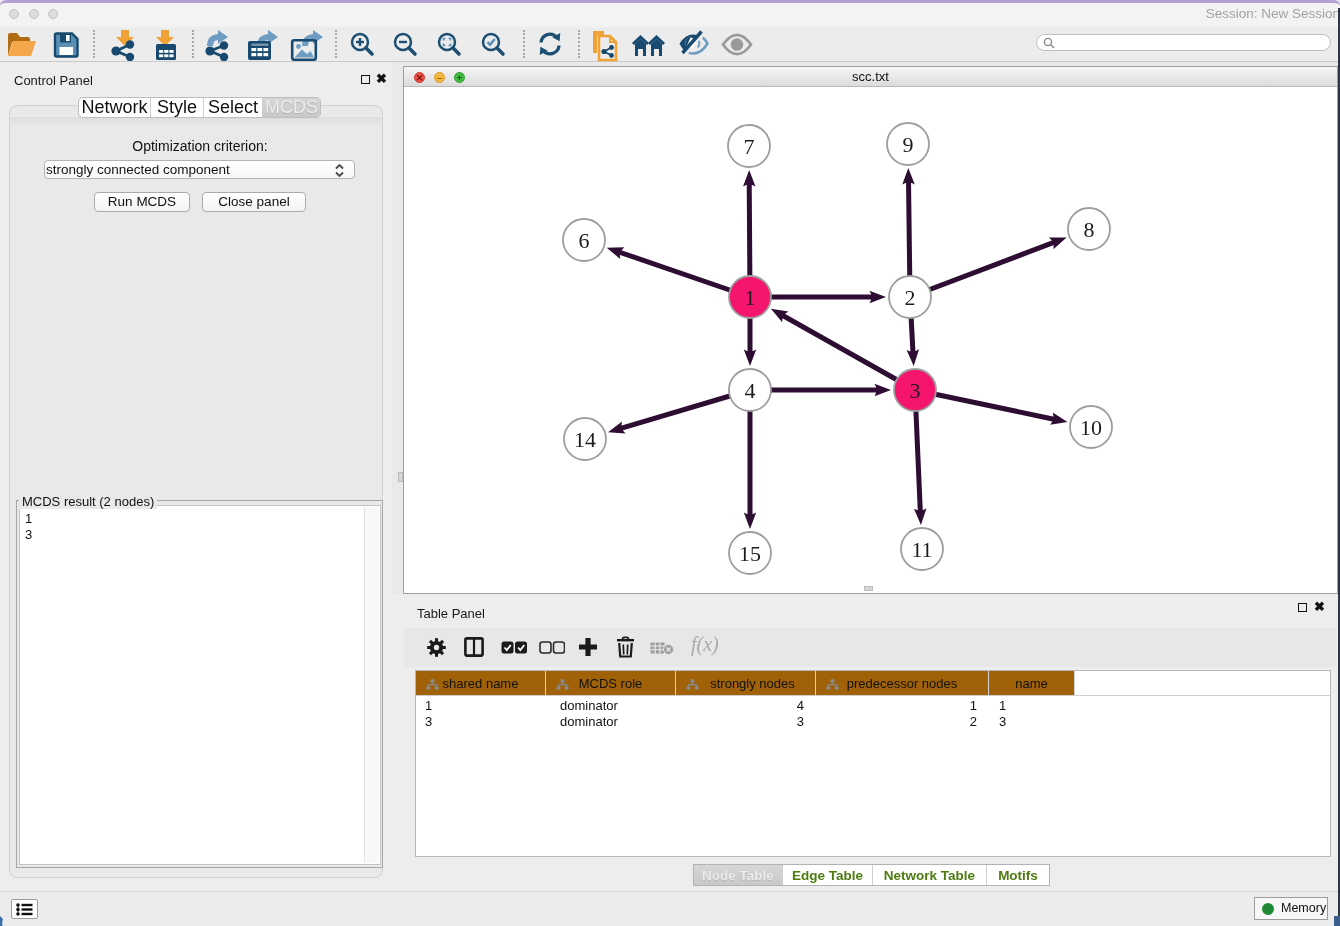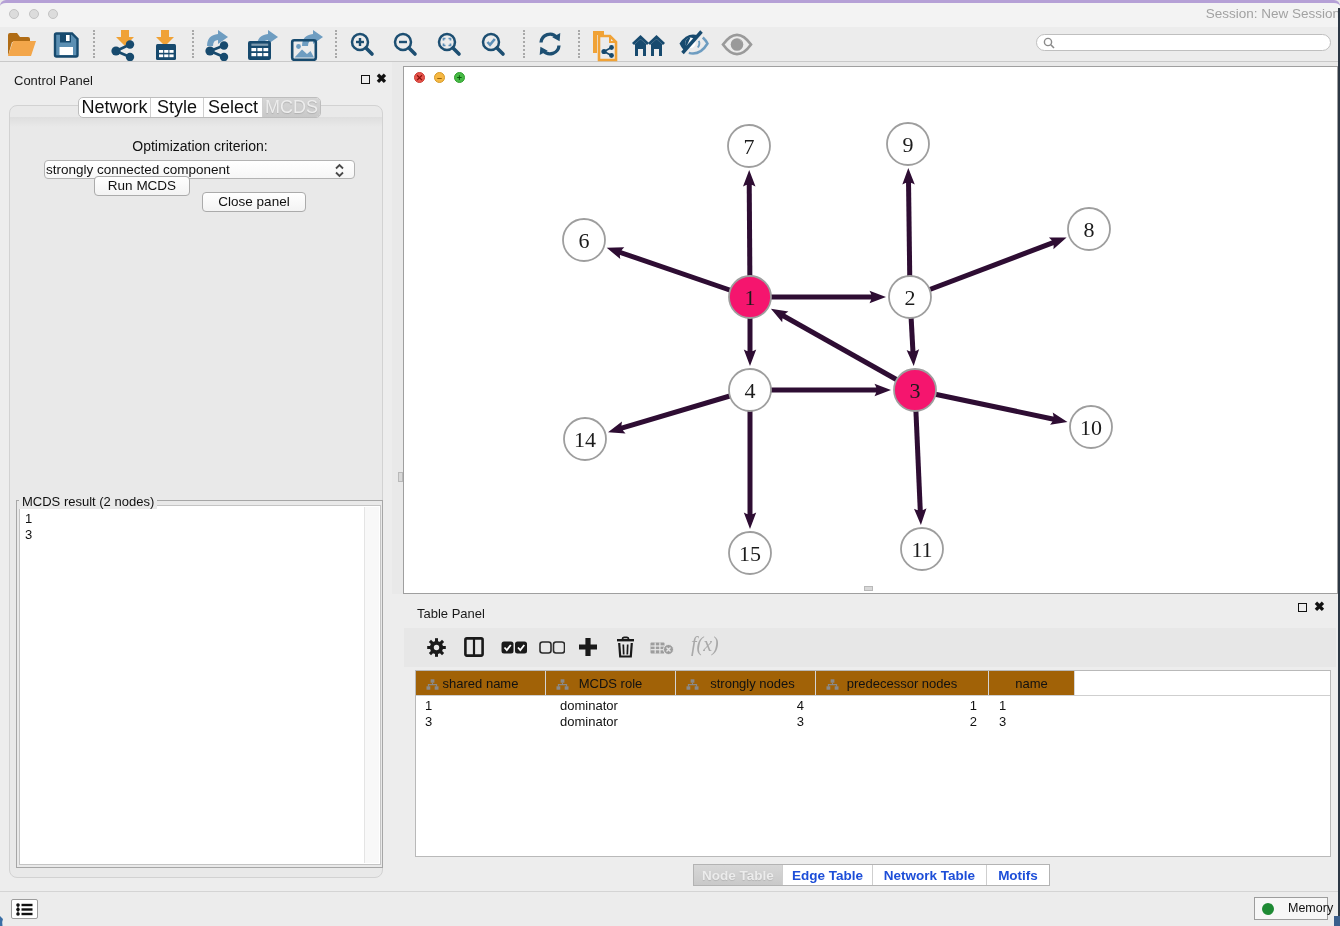--- a/index.html
+++ b/index.html
@@ -47,29 +47,29 @@
   line-height:11px; text-align:center; font-weight:bold; }
 #tablepanel { left:392px; top:594px; width:948px; height:297px; background:#ededed; }
 #tbltoolstrip { background:#e7e7e7; z-index:1; }
 #tblwrap { left:23px; top:73px; width:916px; height:184px; background:#fff; border:1px solid #b9b9b9; }
 .th { position:absolute; top:0; height:24px; border-right:1px solid #d4d4d4; background:#a16207;
   font-size:13px; color:#111; display:flex; align-items:center; justify-content:center; }
 .trow { position:absolute; font-size:13px; color:#111; }
 #bottabs { position:absolute; display:flex; top:270px; height:22px; border:1px solid #b3b3b3;
   border-radius:0; overflow:hidden; background:#fff; }
 #bottabs div { display:flex; align-items:center; justify-content:center; font-size:13.5px;
-  font-weight:600; color:#1d4ed8; border-right:1px solid #cfcfcf; }
+  font-weight:600; color:#4d7c0f; border-right:1px solid #cfcfcf; }
 #bottabs div:last-child { border-right:none; }
 #bottabs div:first-child { background:linear-gradient(#d7d7d7,#c9c9c9); color:#ececec;
   text-shadow:0 1px 1px #b3b3b3; }
 #statusbar { left:0; top:891px; width:1340px; height:35px; background:#ececec; border-top:1px solid #d4d4d4; }
 #listbtn { left:11px; top:899px; width:27px; height:20px; background:#fff; border:1px solid #9d9d9d;
   border-radius:2px; }
 #membtn { left:1254px; top:897px; width:74px; height:23px; background:#f7f7f7; border:1px solid #9d9d9d;
-  font-size:12.5px; color:#111; line-height:21px; text-align:left; padding-left:33px; }
+  font-size:12.5px; color:#111; line-height:21px; text-align:left; padding-left:26px; }
 #memdot { left:1262px; top:903px; width:12px; height:12px; border-radius:50%; background:#1e8a34; }
 .sphandle { position:absolute; background:#d8d8d8; border:1px solid #b9b9b9; }
 svg.ic { position:absolute; z-index:4; }
 </style>
 </head>
 <body>
 <div id="titlebar" class="abs">
   <div class="dot" style="left:9px"></div>
   <div class="dot" style="left:29px"></div>
   <div class="dot" style="left:48px"></div>
@@ -209,28 +209,29 @@
 </div>
 <div id="well" class="abs"></div>
 <div id="tabband" class="abs"></div>
 <div id="optlabel" class="abs">Optimization criterion:</div>
 <div id="combo" class="abs">strongly connected component
   <svg style="position:absolute;right:9px;top:2px" width="11" height="15" viewBox="0 0 11 15">
     <path d="M2 5.5 L5.5 2 L9 5.5" fill="none" stroke="#4a4a4a" stroke-width="1.8"></path>
     <path d="M2 9.5 L5.5 13 L9 9.5" fill="none" stroke="#4a4a4a" stroke-width="1.8"></path>
   </svg>
 </div>
-<div class="btn abs" style="left:94px;top:176px;width:96px">Run MCDS</div>
+<div class="btn abs" style="left:94px;top:192px;width:96px">Run MCDS</div>
 <div class="btn abs" style="left:202px;top:192px;width:104px">Close panel</div>
 <div id="fieldset" class="abs"></div>
 <div id="mcdstext" class="abs">1<br>3</div>
 <div id="mcdsscroll" class="abs"></div>
 <div id="legend" class="abs">MCDS result (2 nodes)</div>
 
 <div id="netwin" class="abs">
+  <div id="nettitle">scc.txt</div>
   <div class="tl" style="left:10px;background:#e8544c;border:1px solid #c93a32;color:#86100a">✕</div>
   <div class="tl" style="left:30px;background:#f6b843;border:1px solid #d69a27;color:#935e06">–</div>
   <div class="tl" style="left:50px;background:#47ba45;border:1px solid #2f9e2d;color:#0a5c0a">+</div>
 </div>
 <div class="sphandle" style="left:398px;top:472px;width:5px;height:10px"></div>
 <div class="sphandle" style="left:864px;top:586px;width:9px;height:5px"></div>
 <svg id="graph" class="abs" style="left:404px;top:86px" width="933" height="507" viewBox="0 0 933 507">
 <line x1="346" y1="211" x2="345.2" y2="95.5" stroke="#2e0d33" stroke-width="5"></line>
 <path d="M345.2 84.0L351.5 100.5Q345.2 96.5 339.0 100.5Z" fill="#2e0d33"></path>
 <line x1="346" y1="211" x2="213.6" y2="165.5" stroke="#2e0d33" stroke-width="5"></line>

